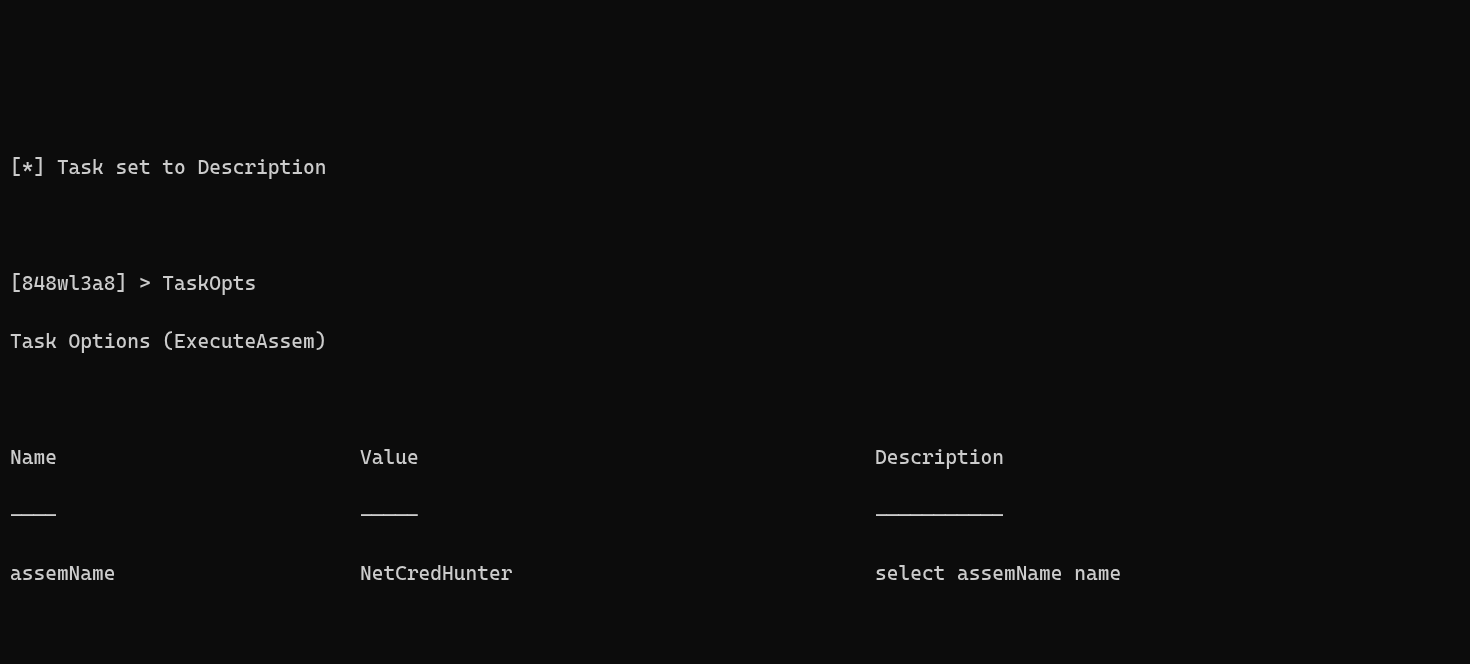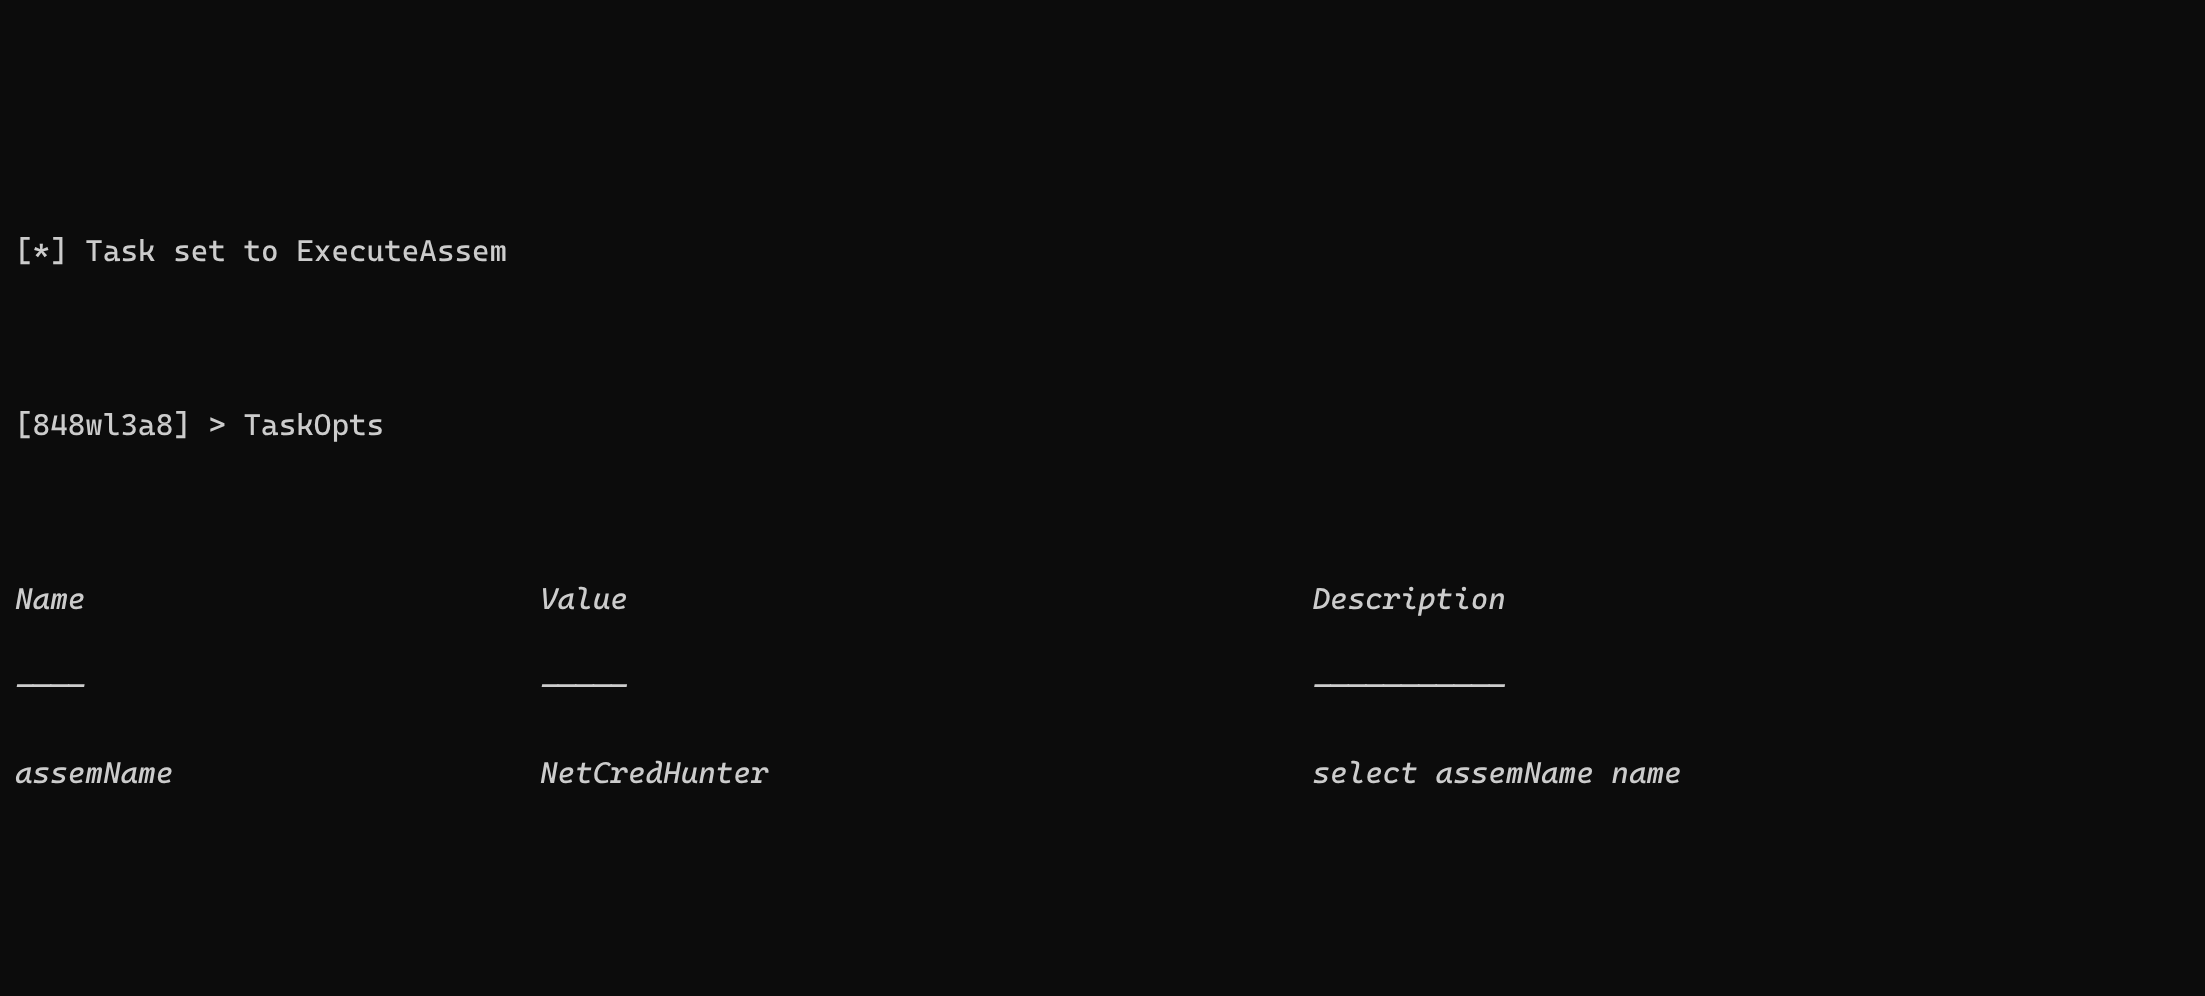--- a/index.html
+++ b/index.html
@@ -19,21 +19,20 @@
       overflow: hidden;
       white-space: pre;
       font-weight: 500;
     }
     .line {
       display: block;
       min-height: 1.45em;
     }
     .col-container {
       position: relative;
-      font-style: italic;
     }
     .col1 {
       display: inline-block;
       width: 350px;
       vertical-align: top;
     }
     .col2 {
       display: inline-block;
       width: 515px;
       vertical-align: top;
@@ -42,23 +41,24 @@
       display: inline-block;
       vertical-align: top;
     }
   </style>
 </head>
 <body>
 
 
 
 <div>
-<span class="line">[*] Task set to ExecuteAssem</span>
+<span class="line">[*] Task set to Description</span>
 <span class="line"> </span>
 <span class="line"><span>[</span><span>848wl3a8</span><span>] &gt; </span><span>TaskOpts</span></span>
+<span class="line">Task Options (ExecuteAssem)</span>
 <span class="line"> </span>
 <span class="line col-container"><span class="col1">Name</span><span class="col2">Value</span><span class="col3">Description</span></span>
 <span class="line col-container"><span class="col1">----</span><span class="col2">-----</span><span class="col3">-----------</span></span>
 <span class="line col-container"><span class="col1">assemName</span><span class="col2">NetCredHunter</span><span class="col3">select assemName name</span></span>
 
 
 
 
 
 

